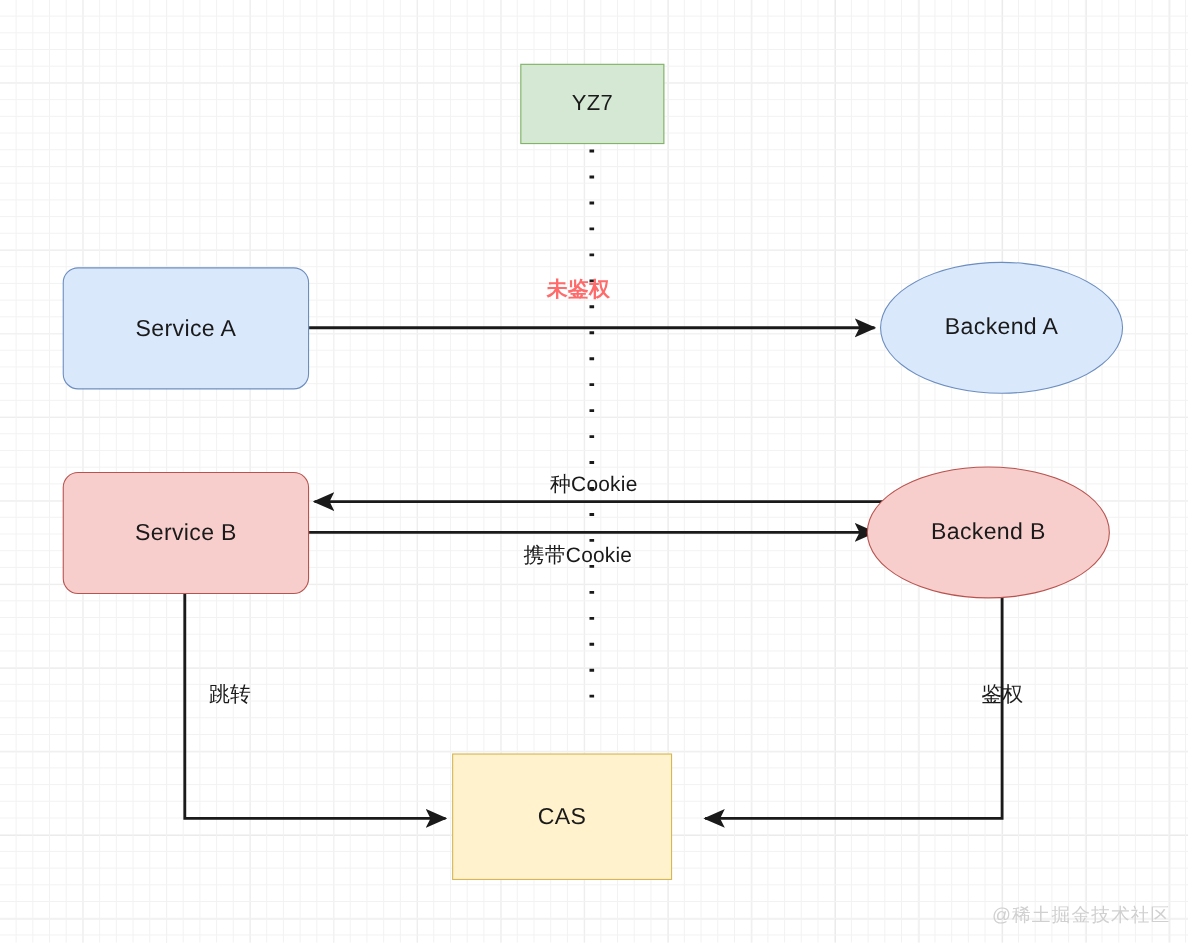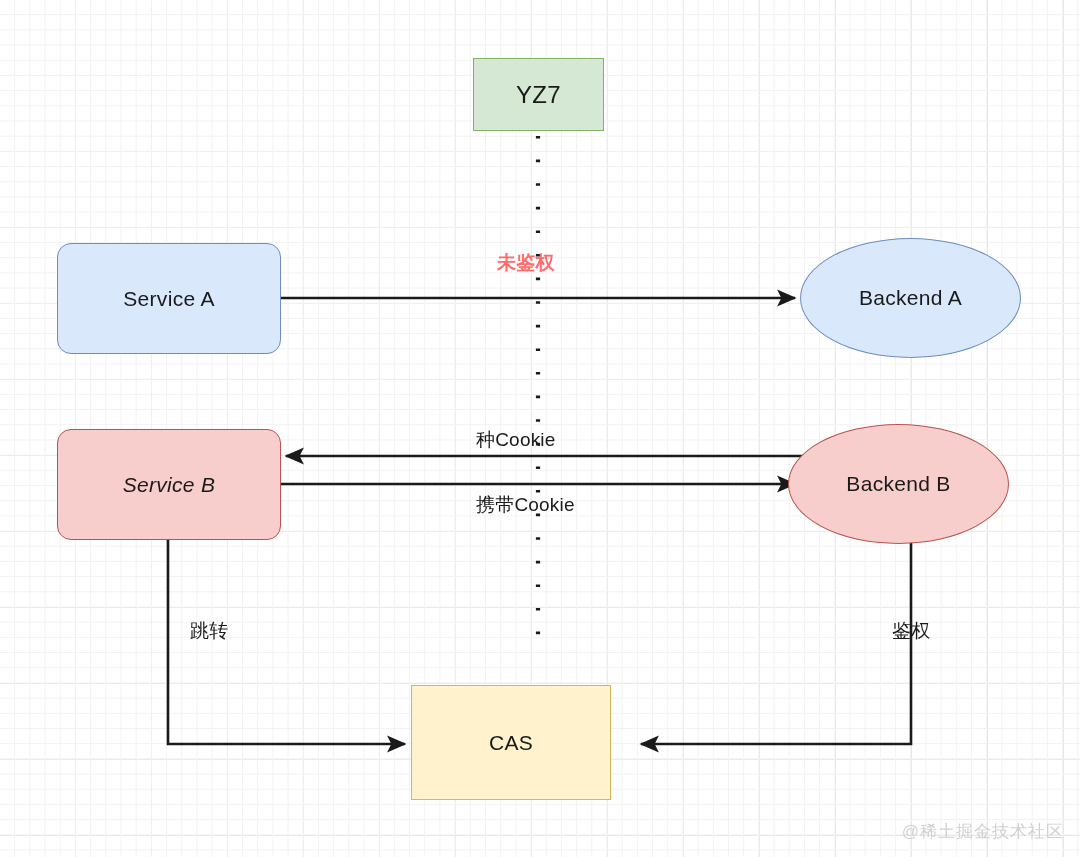--- a/index.html
+++ b/index.html
@@ -43,33 +43,33 @@
     color: #1a1a1a;
     font-size: 21px;
     letter-spacing: 0.3px;
   }
   .node-rect-round { border-radius: 14px; }
   .node-ellipse { border-radius: 50%; }
 
   .n-yz7 {
     left: 473px; top: 58px; width: 131px; height: 73px;
     background: #d5e8d4; border: 1.6px solid #82b366;
-    font-size: 24px;
+    font-size: 20px;
   }
   .n-service-a {
     left: 57px; top: 243px; width: 224px; height: 111px;
     background: #dae8fc; border: 1.8px solid #6c8ebf;
   }
   .n-backend-a {
     left: 800px; top: 238px; width: 221px; height: 120px;
     background: #dae8fc; border: 1.6px solid #6c8ebf;
   }
   .n-service-b {
     left: 57px; top: 429px; width: 224px; height: 111px;
-    background: #f8cecc; border: 1.8px solid #b85450; font-style: italic;
+    background: #f8cecc; border: 1.8px solid #b85450;
   }
   .n-backend-b {
     left: 788px; top: 424px; width: 221px; height: 120px;
     background: #f8cecc; border: 1.6px solid #b85450;
   }
   .n-cas {
     left: 411px; top: 685px; width: 200px; height: 115px;
     background: #fff2cc; border: 1.6px solid #d6b656;
     border-radius: 0;
   }
@@ -80,21 +80,21 @@
     color: #1a1a1a;
     white-space: nowrap;
     letter-spacing: 0.2px;
   }
   .lbl-unauth {
     left: 497px; top: 250px;
     color: #ff6b6b;
     font-size: 19px;
     font-weight: bold;
   }
-  .lbl-set-cookie { left: 476px; top: 427px; }
+  .lbl-set-cookie { left: 500px; top: 427px; }
   .lbl-with-cookie { left: 476px; top: 492px; }
   .lbl-redirect { left: 190px; top: 618px; }
   .lbl-auth { left: 848px; top: 618px; margin-left: 44px; }
 
   .watermark {
     position: absolute;
     right: 16px; bottom: 14px;
     font-size: 17px;
     color: #d0d0d0;
     letter-spacing: 1px;

